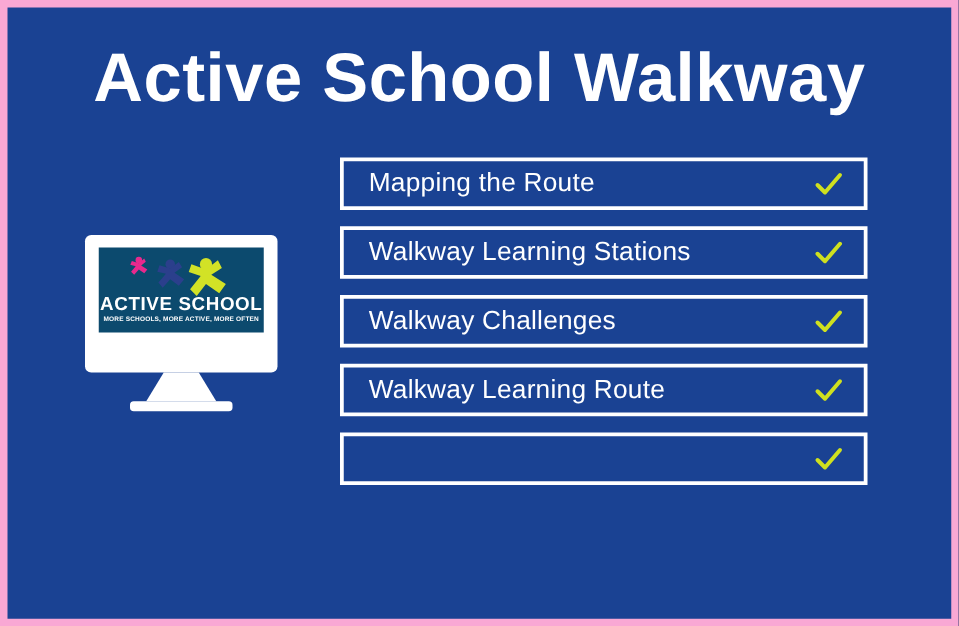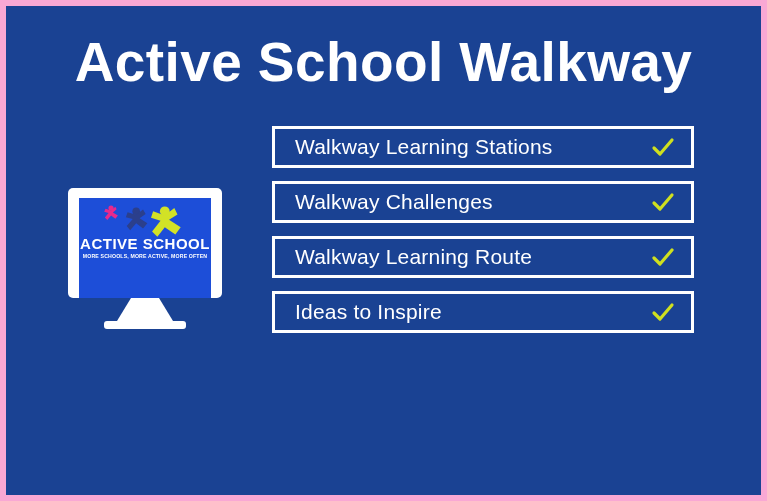--- a/index.html
+++ b/index.html
@@ -54,22 +54,22 @@
     height: 110px;
     background: #ffffff;
     border-radius: 5px;
     box-sizing: border-box;
   }
   .monitor-screen {
     position: absolute;
     left: 11px;
     top: 10px;
     width: 132px;
-    height: 100px;
-    background: #1d4ed8;
+    height: 68px;
+    background: #0c4a6e;
     overflow: hidden;
   }
   .monitor-stand-neck {
     position: absolute;
     left: 49px;
     top: 110px;
     width: 56px;
     height: 0;
     border-bottom: 23px solid #ffffff;
     border-left: 14px solid transparent;
@@ -210,20 +210,26 @@
 
       </div>
     </div>
 
     <div class="monitor-stand-neck"></div>
     <div class="monitor-stand-base"></div>
   </div>
 
   <div class="menu">
 
+    <div class="menu-item">
+      <span class="menu-label">Mapping the Route</span>
+      <svg class="check-icon" viewBox="0 0 24 24" xmlns="http://www.w3.org/2000/svg">
+        <path d="M3 13 L9 19 L21 5" fill="none" stroke="#cfe01f" stroke-width="3.2" stroke-linecap="round" stroke-linejoin="round"></path>
+      </svg>
+    </div>
 
     <div class="menu-item">
       <span class="menu-label">Walkway Learning Stations</span>
       <svg class="check-icon" viewBox="0 0 24 24" xmlns="http://www.w3.org/2000/svg">
         <path d="M3 13 L9 19 L21 5" fill="none" stroke="#cfe01f" stroke-width="3.2" stroke-linecap="round" stroke-linejoin="round"></path>
       </svg>
     </div>
 
     <div class="menu-item">
       <span class="menu-label">Walkway Challenges</span>
@@ -233,21 +239,20 @@
     </div>
 
     <div class="menu-item">
       <span class="menu-label">Walkway Learning Route</span>
       <svg class="check-icon" viewBox="0 0 24 24" xmlns="http://www.w3.org/2000/svg">
         <path d="M3 13 L9 19 L21 5" fill="none" stroke="#cfe01f" stroke-width="3.2" stroke-linecap="round" stroke-linejoin="round"></path>
       </svg>
     </div>
 
     <div class="menu-item">
-      <span class="menu-label">Ideas to Inspire</span>
       <svg class="check-icon" viewBox="0 0 24 24" xmlns="http://www.w3.org/2000/svg">
         <path d="M3 13 L9 19 L21 5" fill="none" stroke="#cfe01f" stroke-width="3.2" stroke-linecap="round" stroke-linejoin="round"></path>
       </svg>
     </div>
 
   </div>
 
 </div>
 
 </body></html>

